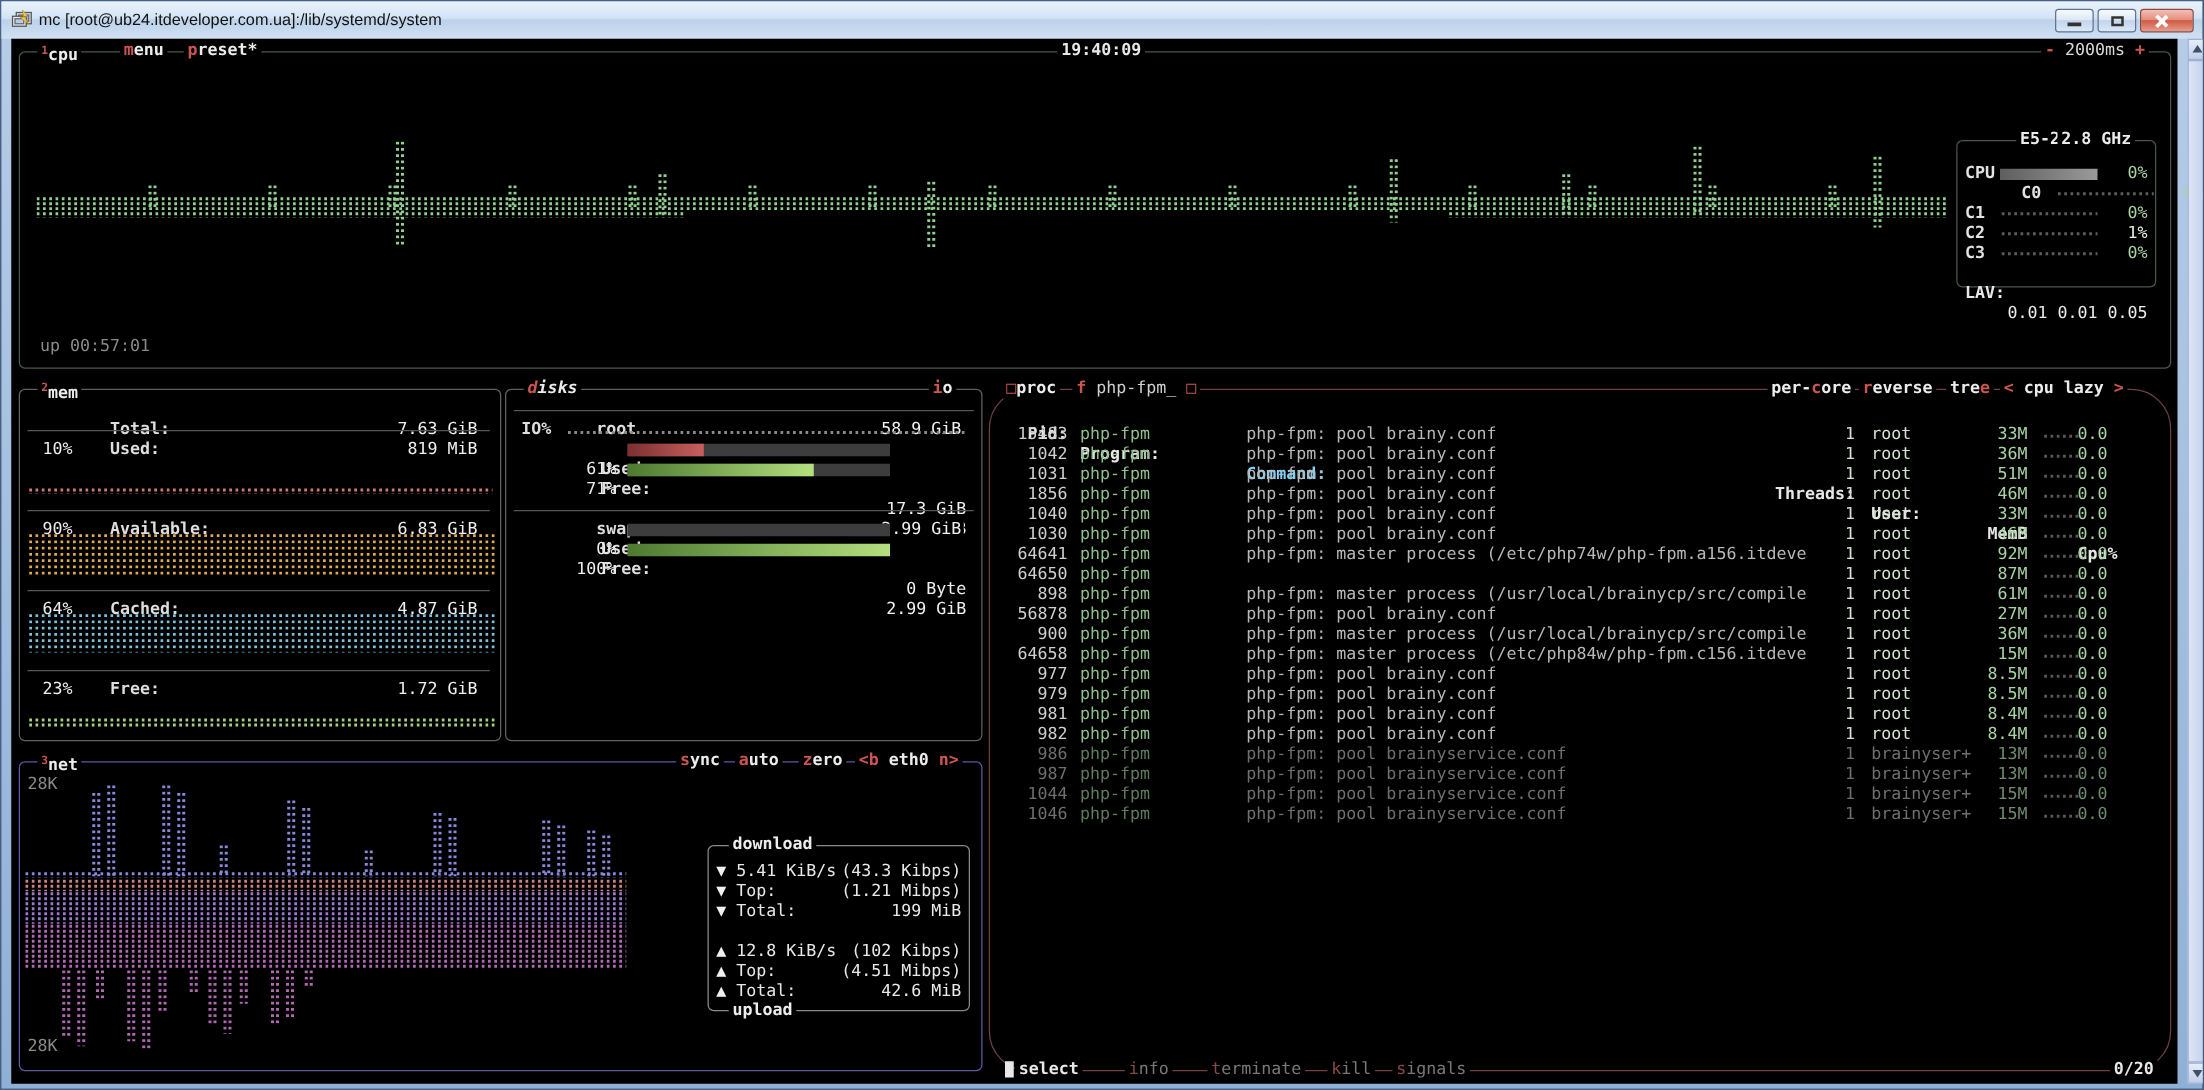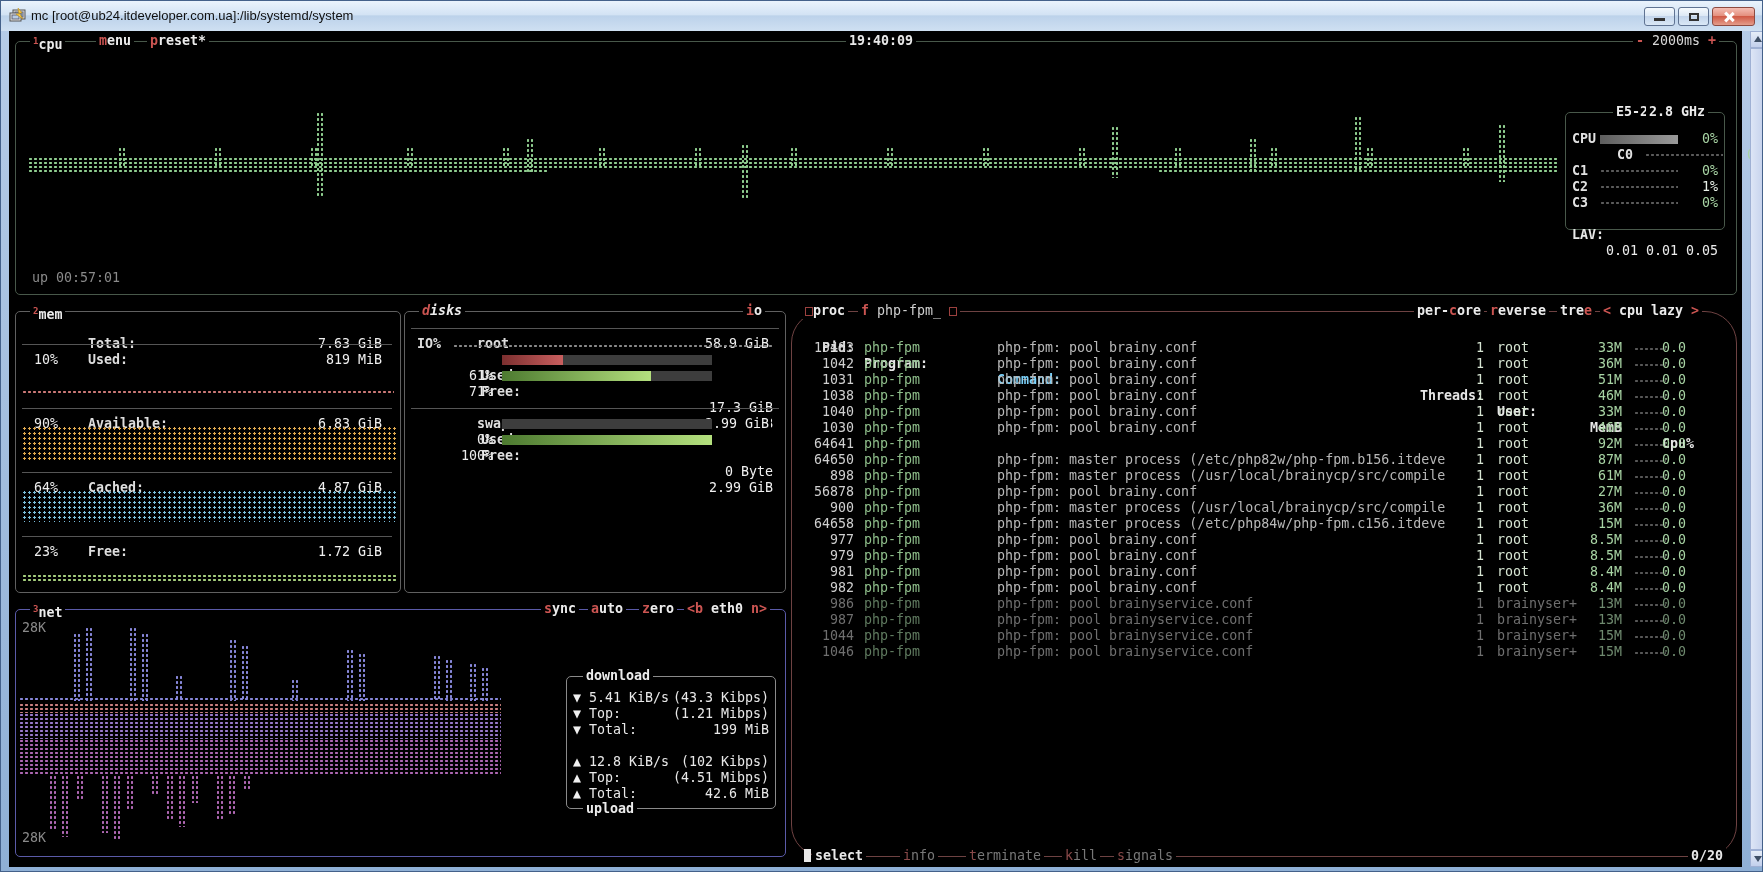--- a/index.html
+++ b/index.html
@@ -307,25 +307,25 @@
         <span class="c-cmd" style="color:#7dd3fc;">Command:</span>
         <span class="c-thr" style="color:#e6e6e6;">Threads:</span>
         <span class="c-user" style="color:#e6e6e6;">User:</span>
         <span class="c-mem" style="color:#e6e6e6;">MemB</span>
         <span class="c-cpu" style="color:#e6e6e6;">Cpu%</span>
       </div>
       <div id="proc-rows" style="position:absolute; inset:0;">
           <div class="prow" style="top: 28px;"><span class="c-pid">15483</span><span class="c-prog">php-fpm</span><span class="c-cmd">php-fpm: pool brainy.conf</span><span class="c-thr">1</span><span class="c-user">root</span><span class="c-mem">33M</span><div class="c-dots dotsH"></div><span class="c-cpu">0.0</span></div>
           <div class="prow" style="top: 44px;"><span class="c-pid">1042</span><span class="c-prog">php-fpm</span><span class="c-cmd">php-fpm: pool brainy.conf</span><span class="c-thr">1</span><span class="c-user">root</span><span class="c-mem">36M</span><div class="c-dots dotsH"></div><span class="c-cpu">0.0</span></div>
           <div class="prow" style="top: 60px;"><span class="c-pid">1031</span><span class="c-prog">php-fpm</span><span class="c-cmd">php-fpm: pool brainy.conf</span><span class="c-thr">1</span><span class="c-user">root</span><span class="c-mem">51M</span><div class="c-dots dotsH"></div><span class="c-cpu">0.0</span></div>
-          <div class="prow" style="top: 76px;"><span class="c-pid">1038</span><span class="c-prog">php-fpm</span><span class="c-cmd">php-fpm: pool brainy.conf</span><span class="c-thr">1</span><span class="c-user">root</span><span class="c-mem">46M</span><div class="c-dots dotsH"></div><span class="c-cpu">0.0</span></div>
+          <div class="prow" style="top: 76px;"><span class="c-pid">1856</span><span class="c-prog">php-fpm</span><span class="c-cmd">php-fpm: pool brainy.conf</span><span class="c-thr">1</span><span class="c-user">root</span><span class="c-mem">46M</span><div class="c-dots dotsH"></div><span class="c-cpu">0.0</span></div>
           <div class="prow" style="top: 92px;"><span class="c-pid">1040</span><span class="c-prog">php-fpm</span><span class="c-cmd">php-fpm: pool brainy.conf</span><span class="c-thr">1</span><span class="c-user">root</span><span class="c-mem">33M</span><div class="c-dots dotsH"></div><span class="c-cpu">0.0</span></div>
           <div class="prow" style="top: 108px;"><span class="c-pid">1030</span><span class="c-prog">php-fpm</span><span class="c-cmd">php-fpm: pool brainy.conf</span><span class="c-thr">1</span><span class="c-user">root</span><span class="c-mem">46M</span><div class="c-dots dotsH"></div><span class="c-cpu">0.0</span></div>
-          <div class="prow" style="top: 124px;"><span class="c-pid">64641</span><span class="c-prog">php-fpm</span><span class="c-thr">1</span><span class="c-user">root</span><span class="c-mem">92M</span><div class="c-dots dotsH"></div><span class="c-cpu">0.0</span></div>
-          <div class="prow" style="top: 140px;"><span class="c-pid">64650</span><span class="c-prog">php-fpm</span><span class="c-cmd">php-fpm: master process (/etc/php82w/php-fpm.b156.itdeve</span><span class="c-thr">1</span><span class="c-user">root</span><span class="c-mem">87M</span><div class="c-dots dotsH"></div><span class="c-cpu">0.0</span></div>
+          <div class="prow" style="top: 124px;"><span class="c-pid">64641</span><span class="c-prog">php-fpm</span><span class="c-cmd">php-fpm: master process (/etc/php74w/php-fpm.a156.itdeve</span><span class="c-thr">1</span><span class="c-user">root</span><span class="c-mem">92M</span><div class="c-dots dotsH"></div><span class="c-cpu">0.0</span></div>
+          <div class="prow" style="top: 140px;"><span class="c-pid">64650</span><span class="c-prog">php-fpm</span><span class="c-thr">1</span><span class="c-user">root</span><span class="c-mem">87M</span><div class="c-dots dotsH"></div><span class="c-cpu">0.0</span></div>
           <div class="prow" style="top: 156px;"><span class="c-pid">898</span><span class="c-prog">php-fpm</span><span class="c-cmd">php-fpm: master process (/usr/local/brainycp/src/compile</span><span class="c-thr">1</span><span class="c-user">root</span><span class="c-mem">61M</span><div class="c-dots dotsH"></div><span class="c-cpu">0.0</span></div>
           <div class="prow" style="top: 172px;"><span class="c-pid">56878</span><span class="c-prog">php-fpm</span><span class="c-cmd">php-fpm: pool brainy.conf</span><span class="c-thr">1</span><span class="c-user">root</span><span class="c-mem">27M</span><div class="c-dots dotsH"></div><span class="c-cpu">0.0</span></div>
           <div class="prow" style="top: 188px;"><span class="c-pid">900</span><span class="c-prog">php-fpm</span><span class="c-cmd">php-fpm: master process (/usr/local/brainycp/src/compile</span><span class="c-thr">1</span><span class="c-user">root</span><span class="c-mem">36M</span><div class="c-dots dotsH"></div><span class="c-cpu">0.0</span></div>
           <div class="prow" style="top: 204px;"><span class="c-pid">64658</span><span class="c-prog">php-fpm</span><span class="c-cmd">php-fpm: master process (/etc/php84w/php-fpm.c156.itdeve</span><span class="c-thr">1</span><span class="c-user">root</span><span class="c-mem">15M</span><div class="c-dots dotsH"></div><span class="c-cpu">0.0</span></div>
           <div class="prow" style="top: 220px;"><span class="c-pid">977</span><span class="c-prog">php-fpm</span><span class="c-cmd">php-fpm: pool brainy.conf</span><span class="c-thr">1</span><span class="c-user">root</span><span class="c-mem">8.5M</span><div class="c-dots dotsH"></div><span class="c-cpu">0.0</span></div>
           <div class="prow" style="top: 236px;"><span class="c-pid">979</span><span class="c-prog">php-fpm</span><span class="c-cmd">php-fpm: pool brainy.conf</span><span class="c-thr">1</span><span class="c-user">root</span><span class="c-mem">8.5M</span><div class="c-dots dotsH"></div><span class="c-cpu">0.0</span></div>
           <div class="prow" style="top: 252px;"><span class="c-pid">981</span><span class="c-prog">php-fpm</span><span class="c-cmd">php-fpm: pool brainy.conf</span><span class="c-thr">1</span><span class="c-user">root</span><span class="c-mem">8.4M</span><div class="c-dots dotsH"></div><span class="c-cpu">0.0</span></div>
           <div class="prow" style="top: 268px;"><span class="c-pid">982</span><span class="c-prog">php-fpm</span><span class="c-cmd">php-fpm: pool brainy.conf</span><span class="c-thr">1</span><span class="c-user">root</span><span class="c-mem">8.4M</span><div class="c-dots dotsH"></div><span class="c-cpu">0.0</span></div>
           <div class="prow dim" style="top: 284px;"><span class="c-pid">986</span><span class="c-prog">php-fpm</span><span class="c-cmd">php-fpm: pool brainyservice.conf</span><span class="c-thr">1</span><span class="c-user">brainyser+</span><span class="c-mem">13M</span><div class="c-dots dotsH"></div><span class="c-cpu">0.0</span></div>
           <div class="prow dim" style="top: 300px;"><span class="c-pid">987</span><span class="c-prog">php-fpm</span><span class="c-cmd">php-fpm: pool brainyservice.conf</span><span class="c-thr">1</span><span class="c-user">brainyser+</span><span class="c-mem">13M</span><div class="c-dots dotsH"></div><span class="c-cpu">0.0</span></div>

